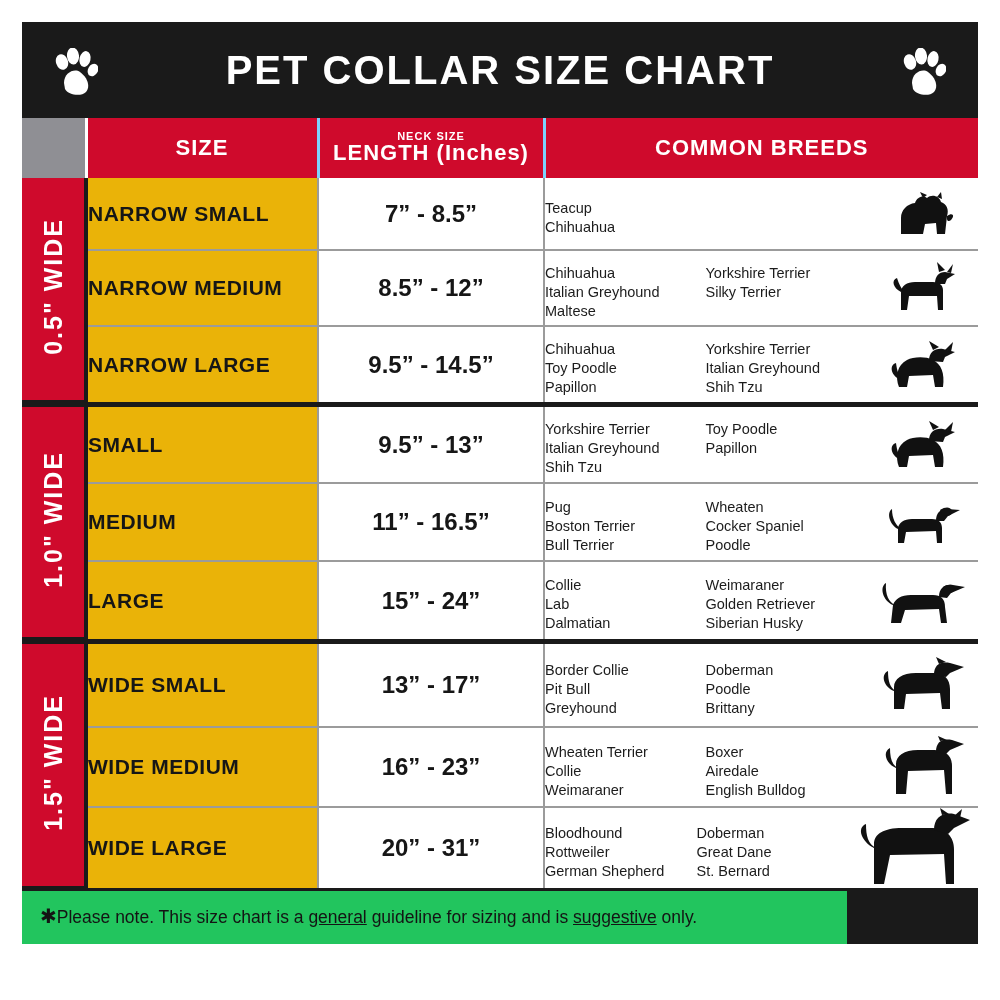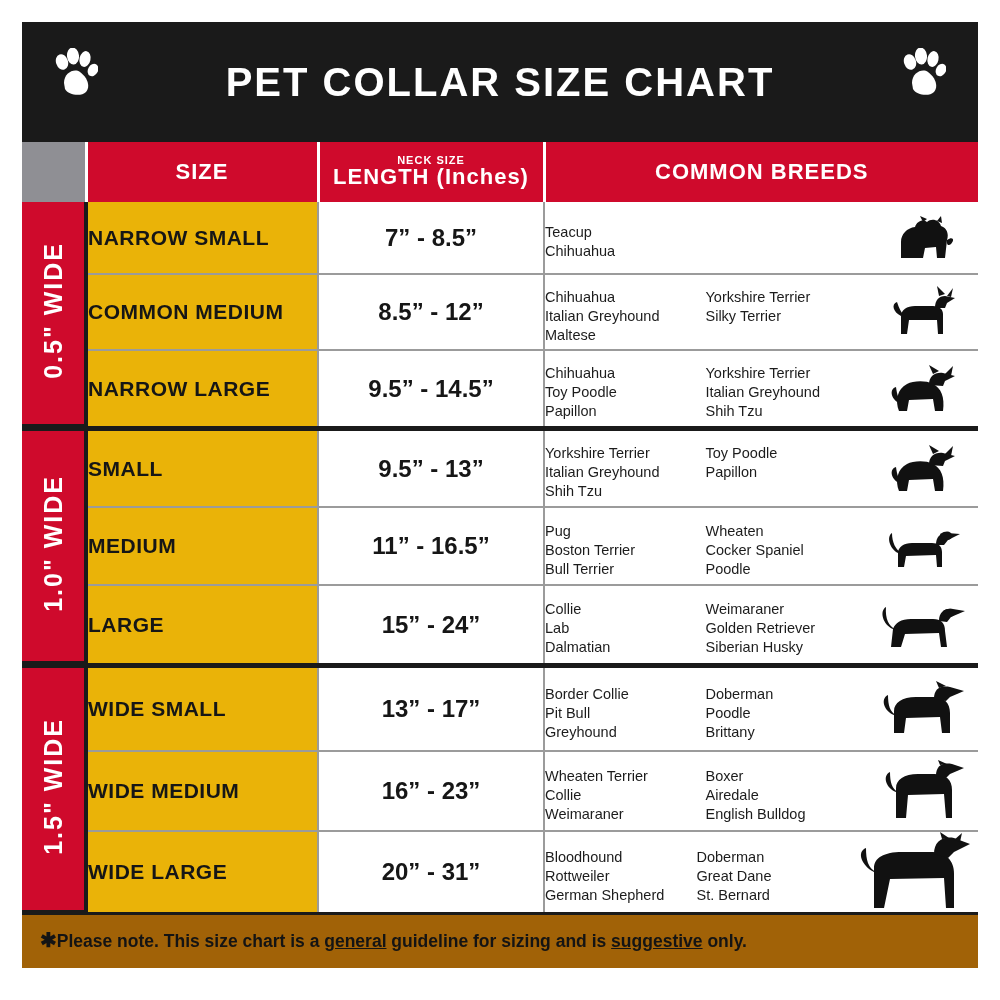--- a/index.html
+++ b/index.html
@@ -18,21 +18,21 @@
   }
   .chart {
     width: 956px;
     border: 0;
     background: #1a1a1a;
   }
 
   
   .titlebar {
     position: relative;
-    height: 120px;
+    height: 96px;
     background: #1a1a1a;
     display: flex;
     align-items: center;
     justify-content: center;
   }
   .titlebar h1 {
     margin: 0;
     color: #ffffff;
     font-size: 40px;
     font-weight: bold;
@@ -66,21 +66,21 @@
     border-right: 3px solid #ffffff;
   }
   .hdr-red {
     background: #cf0a2c;
     color: #ffffff;
     font-size: 22px;
     font-weight: bold;
     letter-spacing: 1px;
     text-align: center;
     height: 60px;
-    border-right: 3px solid #ffffff;
+    border-right: 3px solid #7dd3fc;
   }
   .hdr-red:last-child { border-right: 0; }
   .hdr-sub {
     display: block;
     font-size: 11px;
     letter-spacing: 1px;
     font-weight: bold;
     line-height: 12px;
     margin-bottom: -2px;
   }
@@ -165,27 +165,27 @@
 
   
   tr.group-gap td {
     height: 5px;
     background: #1a1a1a;
     border: 0;
   }
 
   
   .footer {
-    width: 956px;
-    background: #a16207;
+    width: 825px;
+    background: #22c55e;
     color: #141414;
     padding: 12px 18px 14px 18px;
     font-size: 17.5px;
     line-height: 26px;
-    font-weight: bold;
+    font-weight: normal;
   }
   .footer .u { text-decoration: underline; }
   .footer .star { font-size: 20px; }
   .bottombar { height: 22px; background: #ffffff; }
 </style>
 </head>
 <body>
 
 <div class="page">
   <div class="chart">
@@ -252,21 +252,21 @@
                   <path d="M14 44 L14 28 C14 20 20 14 28 13 C30 7 36 5 40 8 C44 4 52 5 54 12 C60 14 62 20 60 26 L58 44 L50 44 L49 33 L38 34 L36 44 Z" fill="#111"></path>
                   <path d="M36 8 L33 2 L40 5 Z" fill="#111"></path>
                   <path d="M50 7 L54 2 L55 9 Z" fill="#111"></path>
                   <path d="M60 26 C66 22 68 26 64 30 C62 32 60 31 60 29 Z" fill="#111"></path>
                 </svg>
               </div>
             </div>
           </td>
         </tr>
         <tr>
-          <td class="size-cell" style="height:76px">COMMON MEDIUM</td>
+          <td class="size-cell" style="height:76px">NARROW MEDIUM</td>
           <td class="len-cell">8.5” - 12”</td>
           <td class="breeds-cell">
             <div class="breed-wrap">
               <div class="breed-cols">
                 <div class="breed-col">
                   <div>Chihuahua</div>
                   <div>Italian Greyhound</div>
                   <div>Maltese</div>
                 </div>
                 <div class="breed-col">

